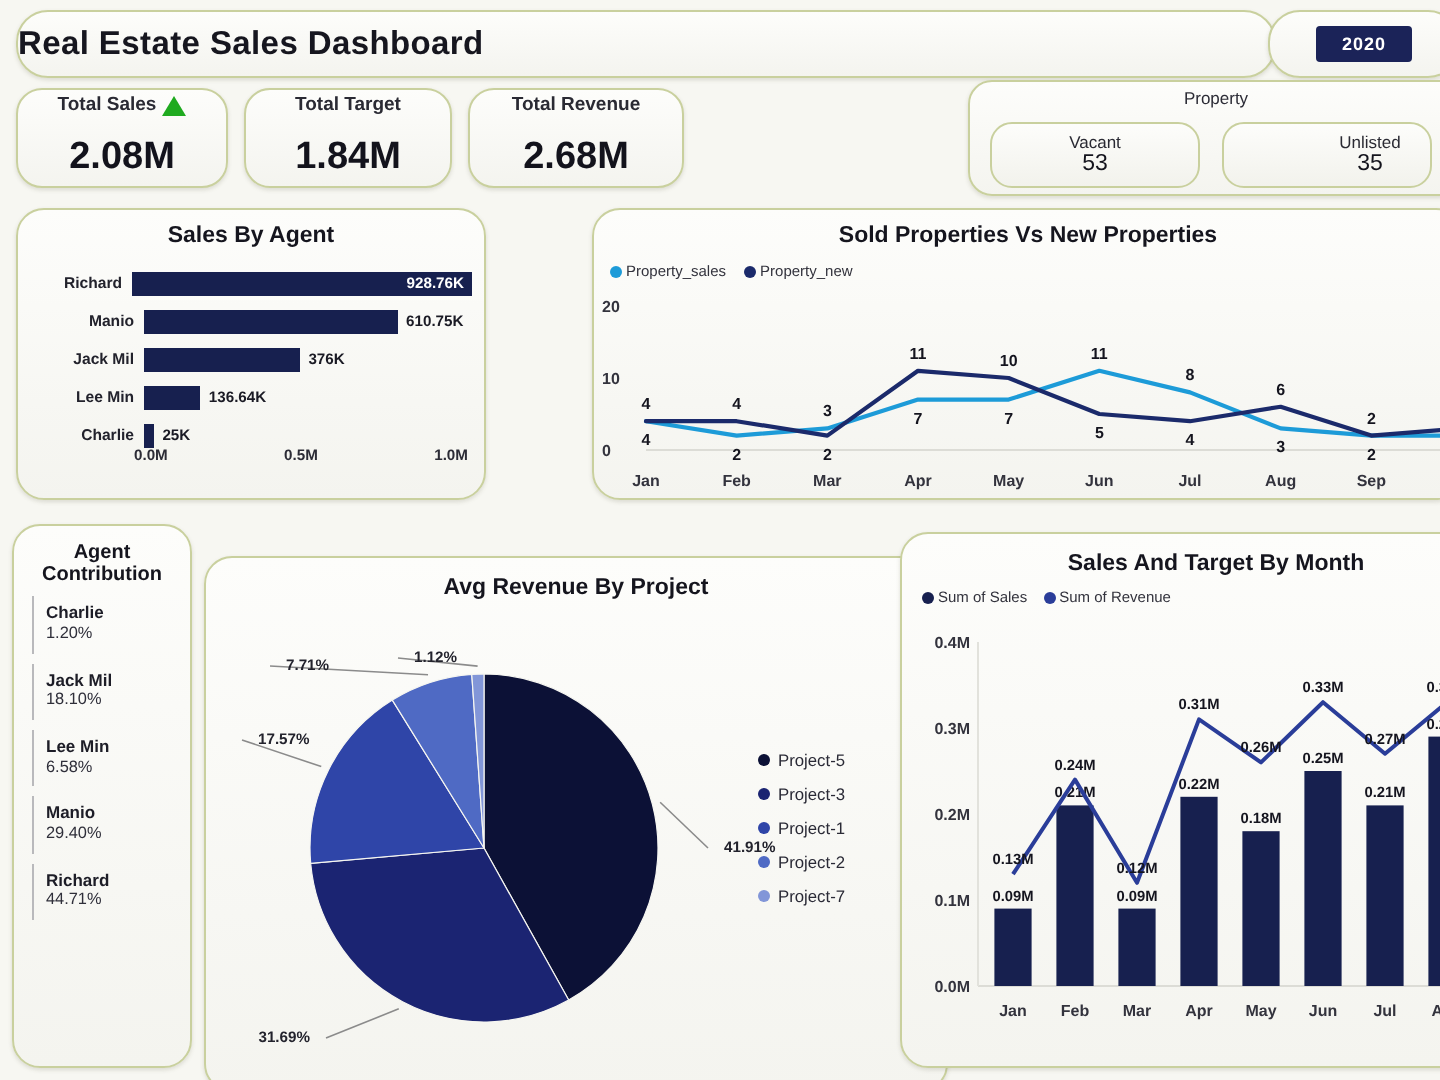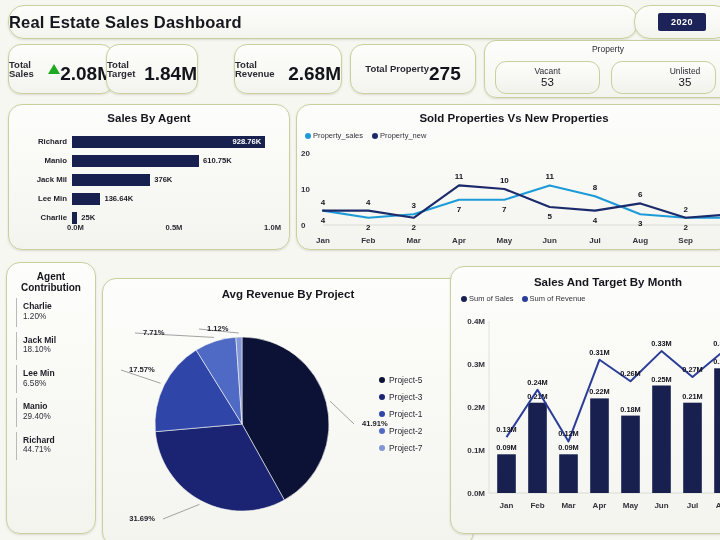--- a/index.html
+++ b/index.html
@@ -26,26 +26,26 @@
   .title-bar{left:8px;top:5px;width:630px;height:34px;border-radius:16px;
     display:flex;align-items:center;}
   .title-bar .t{font-size:16.5px;font-weight:bold;letter-spacing:.2px;color:#16161f;}
   .year-bar{left:634px;top:5px;width:96px;height:34px;border-radius:16px;
     display:flex;align-items:center;justify-content:center;}
   .year-chip{background:#1b2358;color:#fff;font-size:9px;font-weight:bold;
     padding:4px 13px;border-radius:2px;letter-spacing:.5px;}
 
   
   .kpi{top:44px;height:50px;border-radius:13px;
-    display:flex;flex-direction:row;align-items:center;justify-content:center;}
+    display:flex;flex-direction:column;align-items:center;justify-content:center;}
   .kpi .lbl{font-size:9.5px;font-weight:bold;color:#2a2a33;line-height:1;
     display:flex;align-items:center;gap:3px;}
   .kpi .val{font-size:19px;font-weight:bold;color:#13131c;line-height:1.15;margin-top:10px;}
   .k1{left:8px;width:106px;}
-  .k2{left:106px;width:92px;}
+  .k2{left:122px;width:104px;}
   .k3{left:234px;width:108px;}
   .k4{left:350px;width:126px;}
   .tri{width:0;height:0;border-left:6px solid transparent;border-right:6px solid transparent;
     border-bottom:10px solid #1faa1f;display:inline-block;}
 
   
   .prop-group{left:484px;top:40px;width:248px;height:58px;border-radius:12px;}
   .prop-group .ghead{font-size:8.5px;text-align:center;color:#2c2c36;margin-top:3px;}
   .subcard{position:absolute;top:20px;height:33px;border-radius:11px;
     background:linear-gradient(180deg,#fdfdfb,#f2f2ec);border:1.3px solid #c9d09e;
@@ -53,21 +53,21 @@
     box-sizing:border-box;}
   .sc1{left:10px;width:105px;}
   .sc2{left:126px;width:105px;padding-left:43px;}
   .subcard .sl{font-size:8.5px;color:#2a2a33;line-height:1;}
   .subcard .sv{font-size:11.5px;color:#14141d;margin-top:2px;line-height:1;}
 
   
   .ptitle{font-size:11.5px;font-weight:bold;text-align:center;color:#15151e;}
 
   
-  .agent-card{left:8px;top:104px;width:282px;height:146px;}
+  .agent-card{left:8px;top:104px;width:235px;height:146px;}
   .agent-rows{position:absolute;left:8px;top:28px;right:6px;}
   .arow{display:flex;align-items:center;height:17px;margin-bottom:2px;}
   .aname{width:50px;text-align:right;font-size:7.8px;font-weight:bold;color:#22222c;padding-right:5px;}
   .abar{height:12px;background:#17204f;position:relative;}
   .aval{font-size:7.6px;font-weight:bold;margin-left:4px;color:#1a1a24;white-space:nowrap;}
   .aval.inside{position:absolute;right:4px;top:1px;margin:0;color:#fff;}
   .aaxis{position:absolute;left:58px;right:8px;top:118px;display:flex;justify-content:space-between;}
   .aaxis span{font-size:7.6px;font-weight:bold;color:#2c2c36;}
 
   
@@ -123,26 +123,20 @@
     <div class="lbl">
         <span>Total Target</span>
       </div>
     <div class="val">1.84M</div>
   </div>
   <div class="card kpi k3">
     <div class="lbl">
         <span>Total Revenue</span>
       </div>
     <div class="val">2.68M</div>
-  </div>
-  <div class="card kpi k4">
-    <div class="lbl">
-        <span>Total Property</span>
-      </div>
-    <div class="val">275</div>
   </div>
 
   <div class="card prop-group">
     <div class="ghead">Property</div>
     <div class="subcard sc1">
       <div class="sl">Vacant</div>
       <div class="sv">53</div>
     </div>
     <div class="subcard sc2">
       <div class="sl">Unlisted</div>

